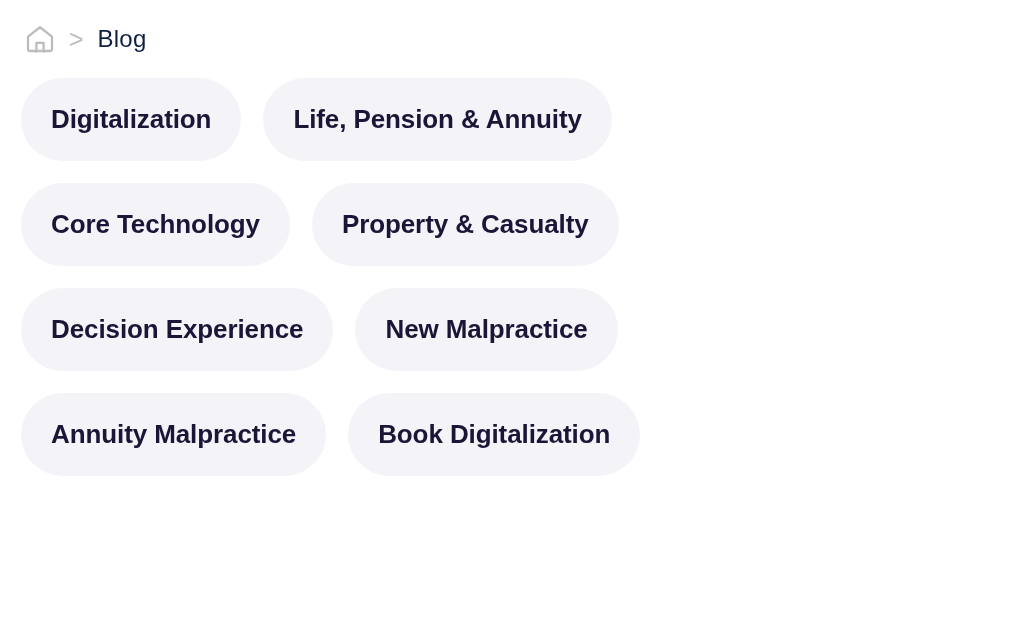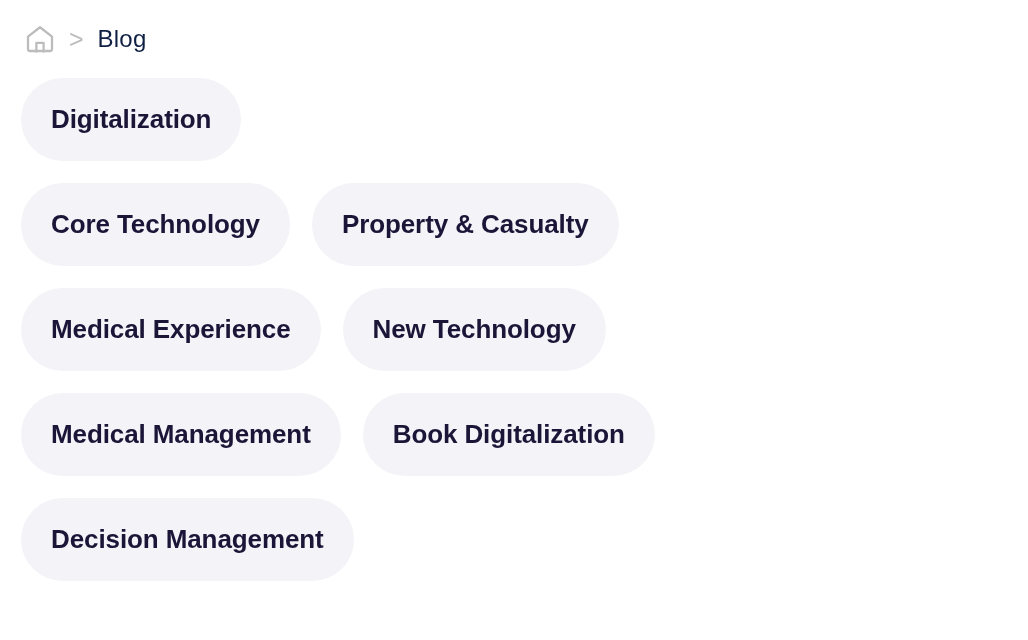--- a/index.html
+++ b/index.html
@@ -108,35 +108,33 @@
       </svg>
     </span>
     <span class="crumb-sep">&gt;</span>
     <span class="crumb-title">Blog</span>
   </nav>
 
   <div class="tag-area">
 
     <div class="tag-row">
       <a class="tag-pill">Digitalization</a>
+      <a class="tag-pill">Life, Pension &amp; Annuity</a>
     </div>
 
     <div class="tag-row">
       <a class="tag-pill">Core Technology</a>
       <a class="tag-pill">Property &amp; Casualty</a>
     </div>
 
     <div class="tag-row">
-      <a class="tag-pill">Medical Experience</a>
-      <a class="tag-pill">New Technology</a>
+      <a class="tag-pill">Decision Experience</a>
+      <a class="tag-pill">New Malpractice</a>
     </div>
 
     <div class="tag-row">
-      <a class="tag-pill">Medical Management</a>
+      <a class="tag-pill">Annuity Malpractice</a>
       <a class="tag-pill">Book Digitalization</a>
     </div>
 
-    <div class="tag-row">
-      <a class="tag-pill">Decision Management</a>
-    </div>
 
   </div>
 </div>
 
 </body></html>

